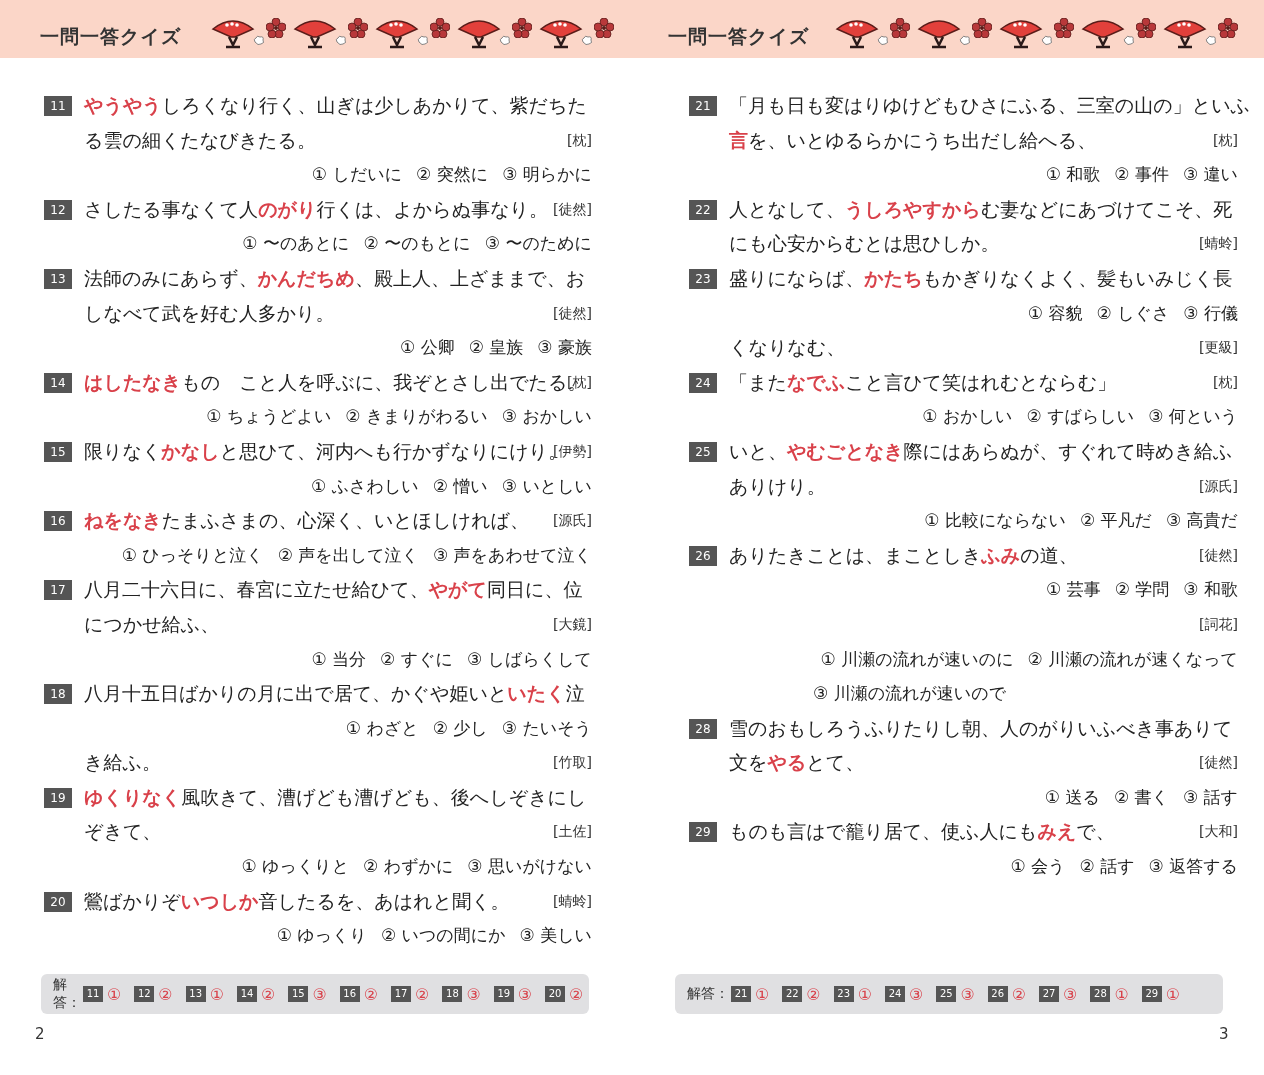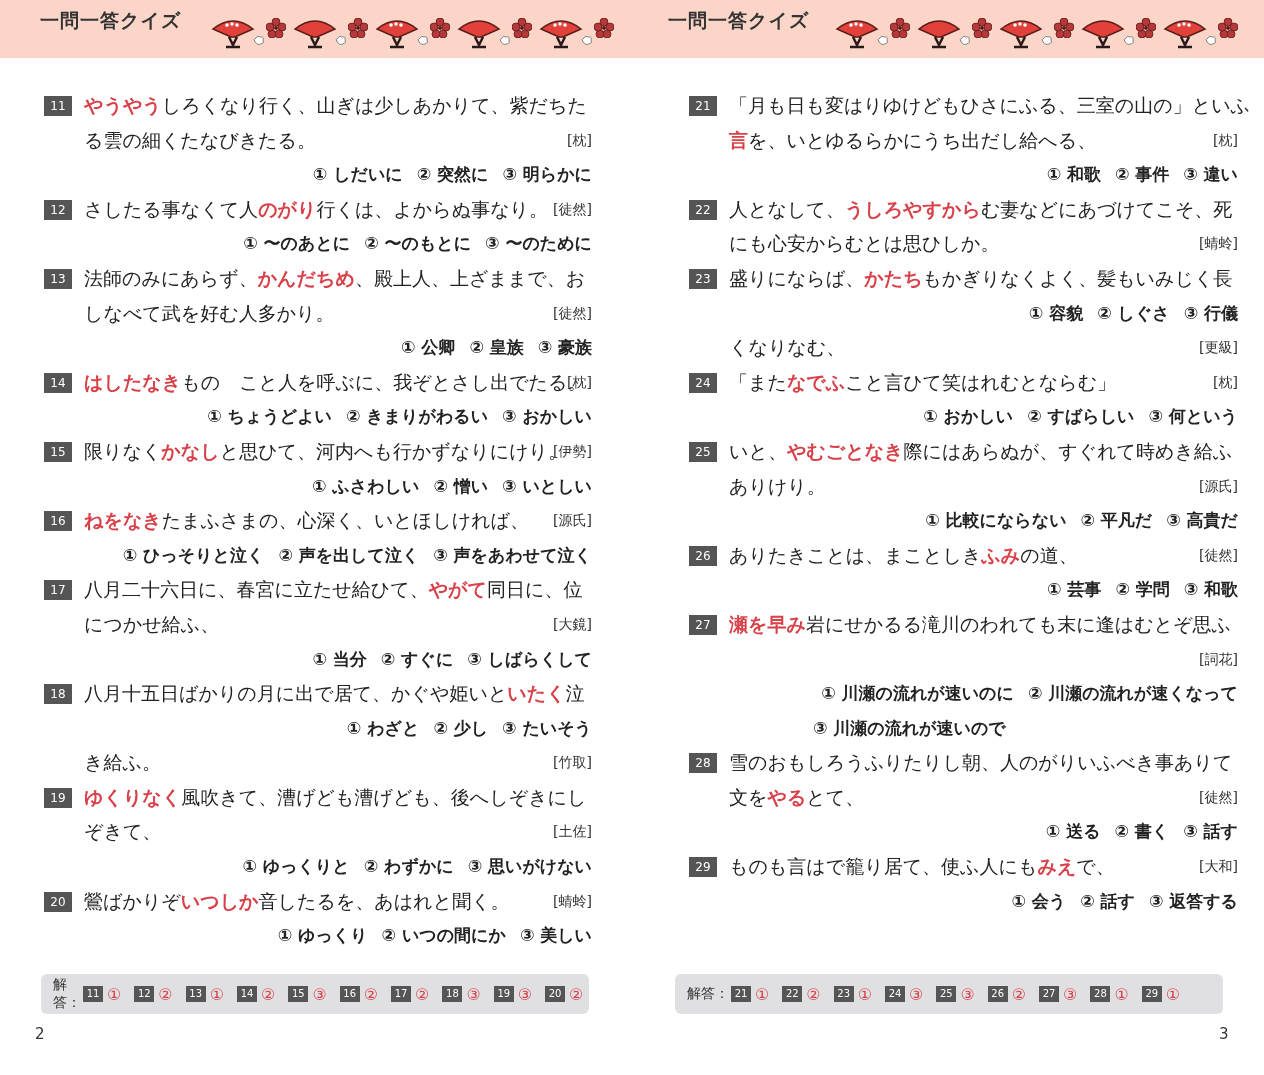--- a/index.html
+++ b/index.html
@@ -4,41 +4,41 @@
 <style>
   * { box-sizing: border-box; margin: 0; padding: 0; }
   html, body { width: 1264px; height: 1075px; background: #ffffff; overflow: hidden; }
   body { position: relative; font-family: "DejaVu Serif", "Liberation Serif", serif; color: #222; }
 
   .page { position: absolute; top: 0; width: 632px; height: 1075px; background: #fff; }
   .page.left { left: 0; }
   .page.right { left: 632px; }
 
   .header-band { position: absolute; top: 0; left: 0; width: 632px; height: 58px; background: #fbd6c8; }
-  .header-title { position: absolute; top: 8px; font-family: "DejaVu Sans", sans-serif; font-size: 19px; font-weight: bold; color: #333; letter-spacing: 1px; }
+  .header-title { position: absolute; top: 24px; font-family: "DejaVu Sans", sans-serif; font-size: 19px; font-weight: bold; color: #333; letter-spacing: 1px; }
   .page.left .header-title { left: 40px; }
   .page.right .header-title { left: 36px; }
 
   .fan-strip { position: absolute; top: 14px; height: 36px; display: flex; align-items: center; }
   .page.left .fan-strip { left: 210px; }
   .page.right .fan-strip { left: 202px; }
   .fan { width: 46px; height: 34px; position: relative; margin-right: 4px; }
   .flower { width: 20px; height: 20px; margin-right: 6px; position: relative; top: -4px; }
   .puff { width: 14px; height: 14px; margin-left: -8px; margin-right: 0; position: relative; top: 8px; }
 
   .questions { position: absolute; top: 88px; left: 44px; width: 548px; }
   .page.right .questions { left: 57px; width: 549px; }
 
   .line { position: relative; height: 34.6px; font-size: 19px; line-height: 34.6px; white-space: nowrap; }
   .q-num { display: inline-block; width: 28px; height: 20px; background: #555; color: #fff; font-family: "DejaVu Sans", sans-serif; font-size: 12px; line-height: 20px; text-align: center; vertical-align: 2px; margin-right: 12px; }
   .cont { padding-left: 40px; }
   .hl { color: #d9414a; font-family: "DejaVu Sans", sans-serif; font-weight: bold; }
   .src { position: absolute; right: 0; top: 0; font-size: 14px; color: #333; }
   .choices { text-align: right; font-family: "DejaVu Sans", sans-serif; font-size: 17px; color: #222; }
-  .choices span { margin-left: 14px; font-weight: bold; }
+  .choices span { margin-left: 14px; }
   .choices.left-align { text-align: left; padding-left: 110px; }
 
   .answer-bar { position: absolute; top: 974px; height: 40px; background: #e0e0e2; border-radius: 6px; display: flex; align-items: center; padding-left: 12px; font-family: "DejaVu Sans", sans-serif; font-size: 13px; color: #333; }
   .page.left .answer-bar { left: 41px; width: 548px; }
   .page.right .answer-bar { left: 675px; left: 43px; width: 548px; }
   .ans-label { margin-right: 2px; font-size: 14px; }
   .ans-item { display: inline-flex; align-items: center; margin-right: 13px; }
   .ans-num { display: inline-block; width: 20px; height: 16px; background: #555; color: #fff; font-size: 10px; line-height: 16px; text-align: center; margin-right: 4px; }
   .ans-val { color: #d9414a; font-size: 16px; }
 
@@ -446,23 +446,20 @@
     </div>
 
     <div class="line">
       <span class="q-num">26</span><span>ありたきことは、まことしき</span><span class="hl">ふみ</span><span>の道、</span>
       <span class="src">[徒然]</span>
     </div>
     <div class="line choices">
       <span>① 芸事</span><span>② 学問</span><span>③ 和歌</span>
     </div>
 
-    <div class="line">
-      <span class="q-num">27</span><span class="hl">瀬を早み</span><span>岩にせかるる滝川のわれても末に逢はむとぞ思ふ</span>
-    </div>
     <div class="line cont">
       <span class="src">[詞花]</span>
     </div>
     <div class="line choices">
       <span>① 川瀬の流れが速いのに</span><span>② 川瀬の流れが速くなって</span>
     </div>
     <div class="line choices left-align">
       <span>③ 川瀬の流れが速いので</span>
     </div>
 

